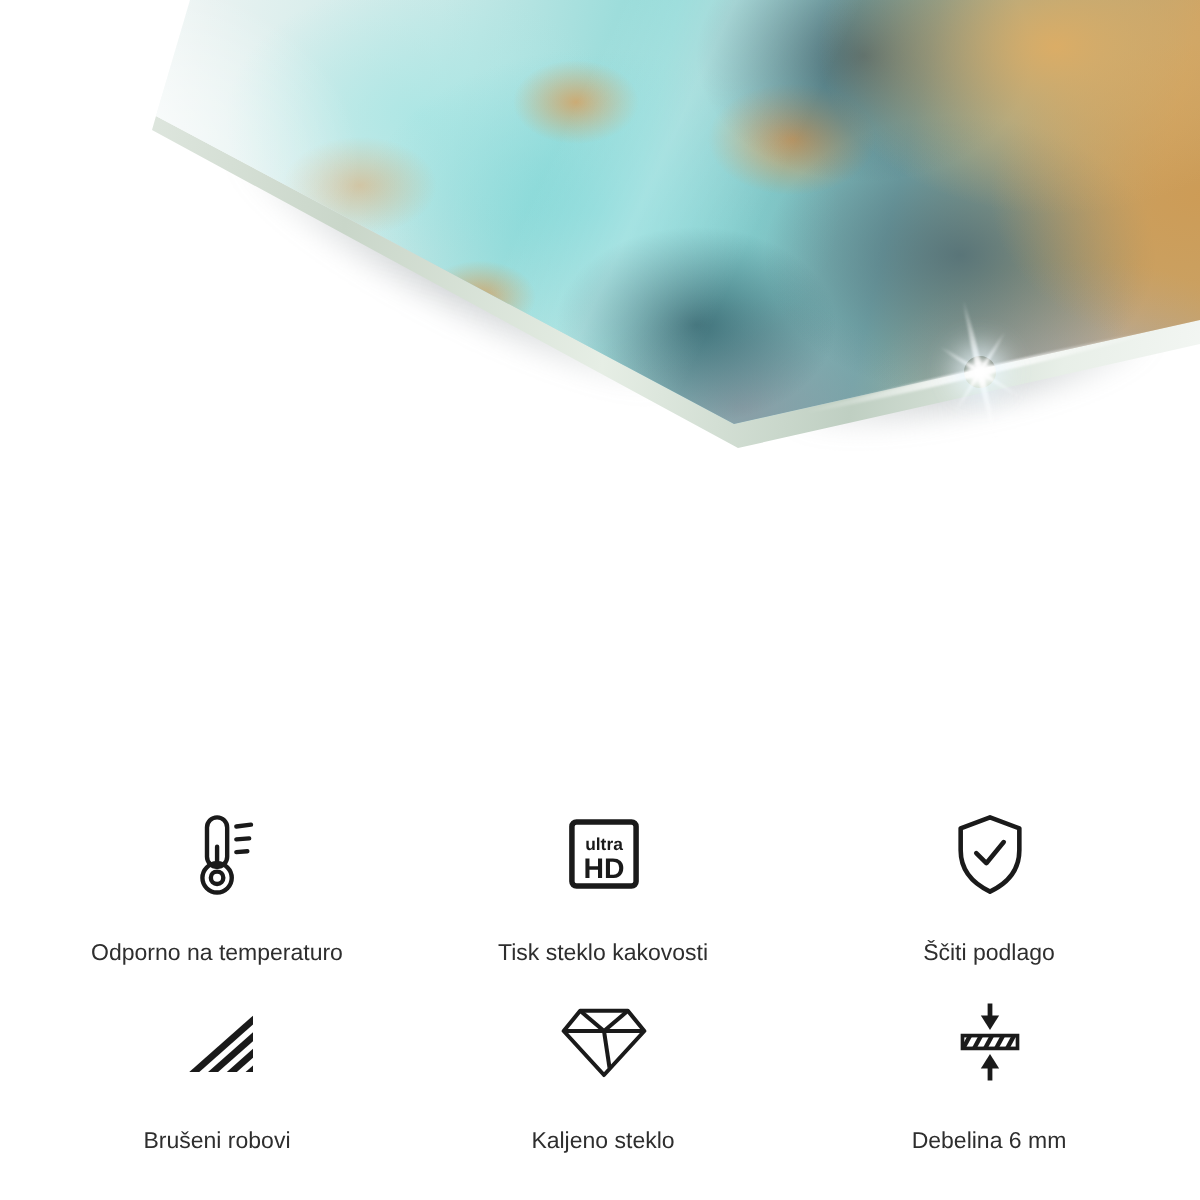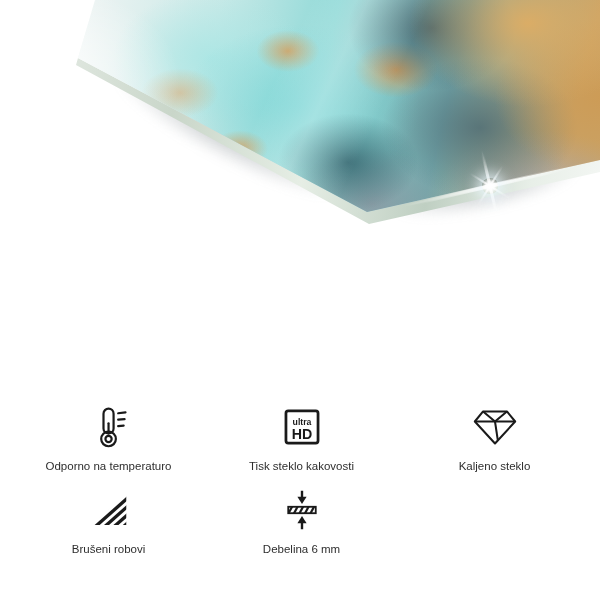--- a/index.html
+++ b/index.html
@@ -56,21 +56,21 @@
      font-weight:400;font-size:30px;line-height:35px;color:#1e2429;letter-spacing:0.2px;}
   h1 span{display:block;}
   .desc{margin:13px 0 0 33px;font-size:12.8px;line-height:27px;color:#3d4349;}
   .desc span{display:block;white-space:nowrap;}
 
   
   .features{position:absolute;left:12px;top:402px;width:579px;
     display:grid;grid-template-columns:1fr 1fr 1fr;row-gap:13px;}
   .feature{display:flex;flex-direction:column;align-items:center;}
   .ficon{height:50px;display:flex;align-items:center;justify-content:center;text-decoration:underline;}
-  .flabel{margin-top:8px;font-size:11.5px;color:#2e2e2e;}
+  .flabel{margin-top:19px;font-size:11.5px;color:#2e2e2e;}
   svg{display:block;}
 </style>
 </head>
 <body>
 
 <div class="page">
 
   <div class="hero">
     <div class="glass-shadow shadow-left"></div>
     <div class="glass-shadow shadow-right"></div>
@@ -119,31 +119,28 @@
       <div class="ficon">
         <svg width="44" height="44" viewBox="0 0 48 48">
           <rect x="6.5" y="6.5" width="35" height="35" rx="2.5" fill="none" stroke="#1a1a1a" stroke-width="3"></rect>
           <text x="24" y="22" text-anchor="middle" font-family="Liberation Sans, sans-serif" font-size="9.5" font-weight="bold" fill="#1a1a1a">ultra</text>
           <text x="24" y="37" text-anchor="middle" font-family="Liberation Sans, sans-serif" font-size="15.5" font-weight="bold" fill="#1a1a1a">HD</text>
         </svg>
       </div>
       <div class="flabel">Tisk steklo kakovosti</div>
     </div>
 
-
-    <div class="feature">
-      <div class="ficon">
-        <svg width="48" height="44" viewBox="0 0 48 48" fill="none" stroke="#1a1a1a" stroke-width="2.2" stroke-linejoin="round">
-          <path d="M11 7 H37 L46 18 L24 42 L2 18 Z"></path>
-          <line x1="2" y1="18" x2="46" y2="18"></line>
-          <polyline points="11,7 24,18 37,7"></polyline>
-          <line x1="24" y1="18" x2="27" y2="38"></line>
-        </svg>
-      </div>
-      <div class="flabel">Kaljeno steklo</div>
+    <div class="feature">
+      <div class="ficon">
+        <svg width="44" height="46" viewBox="0 0 48 48" fill="none" stroke="#1a1a1a" stroke-width="2.5" stroke-linejoin="round" stroke-linecap="round">
+          <path d="M24 4 L40 10 V22 C40 33 33.5 40 24 44.5 C14.5 40 8 33 8 22 V10 Z"></path>
+          <polyline points="16.5,23.5 22,29 31.5,17.5"></polyline>
+        </svg>
+      </div>
+      <div class="flabel">Ščiti podlago</div>
     </div>
 
     <div class="feature">
       <div class="ficon">
         <svg width="44" height="40" viewBox="0 0 48 48">
           <defs>
             <clipPath id="triclip">
                 <path d="M3 42 L45 42 L45 5 Z"></path>
               </clipPath>
           </defs>
@@ -151,20 +148,32 @@
             <line x1="-6" y1="46" x2="46" y2="0"></line>
             <line x1="3" y1="48" x2="55" y2="2"></line>
             <line x1="12" y1="50" x2="64" y2="4"></line>
             <line x1="21" y1="52" x2="73" y2="6"></line>
             <line x1="30" y1="54" x2="82" y2="8"></line>
             <line x1="39" y1="56" x2="91" y2="10"></line>
           </g>
         </svg>
       </div>
       <div class="flabel">Brušeni robovi</div>
+    </div>
+
+    <div class="feature">
+      <div class="ficon">
+        <svg width="48" height="44" viewBox="0 0 48 48" fill="none" stroke="#1a1a1a" stroke-width="2.2" stroke-linejoin="round">
+          <path d="M11 7 H37 L46 18 L24 42 L2 18 Z"></path>
+          <line x1="2" y1="18" x2="46" y2="18"></line>
+          <polyline points="11,7 24,18 37,7"></polyline>
+          <line x1="24" y1="18" x2="27" y2="38"></line>
+        </svg>
+      </div>
+      <div class="flabel">Kaljeno steklo</div>
     </div>
 
     <div class="feature">
       <div class="ficon">
         <svg width="44" height="46" viewBox="0 0 48 48">
           <defs>
             <clipPath id="barclip">
                 <rect x="9" y="20.5" width="30" height="7"></rect>
               </clipPath>
           </defs>

